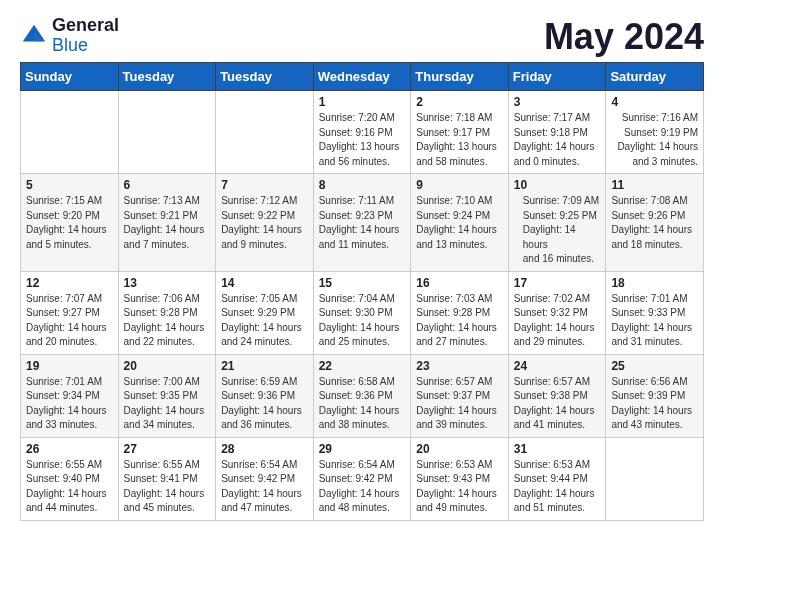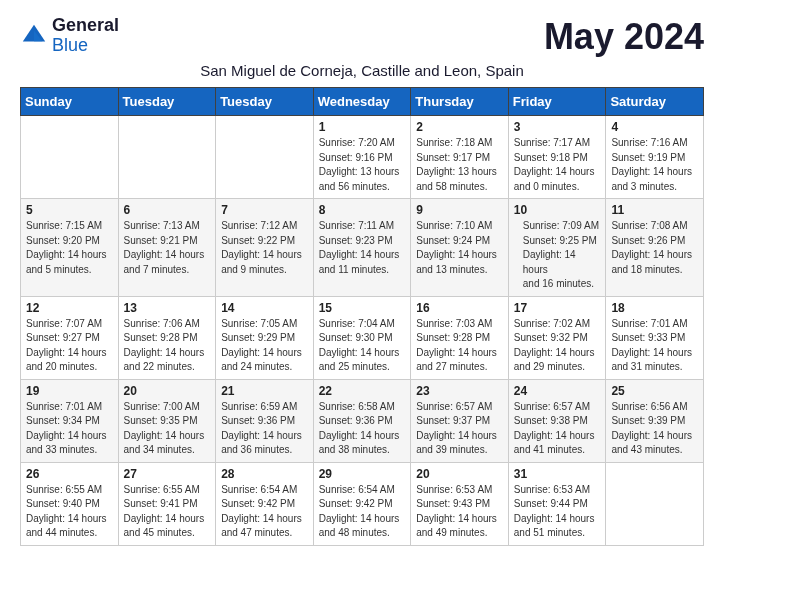--- a/index.html
+++ b/index.html
@@ -111,21 +111,20 @@
       </svg>
       <div class="logo-text">
         <span class="logo-general">General</span>
         <span class="logo-blue">Blue</span>
       </div>
     </div>
     <div class="title-block">
       <div class="main-title">May 2024</div>
     </div>
   </div>
-  <div class="subtitle">San Miguel de Corneja, Castille and Leon, Spain</div>
   <table class="calendar-table">
     <thead>
       <tr>
         <th>Sunday</th>
         <th>Tuesday</th>
         <th>Tuesday</th>
         <th>Wednesday</th>
         <th>Thursday</th>
         <th>Friday</th>
         <th>Saturday</th>
@@ -152,21 +151,21 @@
           </td>
           <td>
             <span class="day-number">3</span>
             <div class="day-info" style="white-space: pre-line;">Sunrise: 7:17 AM
 Sunset: 9:18 PM
 Daylight: 14 hours
 and 0 minutes.</div>
           </td>
           <td>
             <span class="day-number">4</span>
-            <div class="day-info" style="white-space: pre-line;">Sunrise: 7:16 AM
+            <div class="day-info" style="white-space: pre-line; text-align: right;">Sunrise: 7:16 AM
 Sunset: 9:19 PM
 Daylight: 14 hours
 and 3 minutes.</div>
           </td>
         </tr>
         <tr>
           <td>
             <span class="day-number">5</span>
             <div class="day-info" style="white-space: pre-line;">Sunrise: 7:15 AM
 Sunset: 9:20 PM

